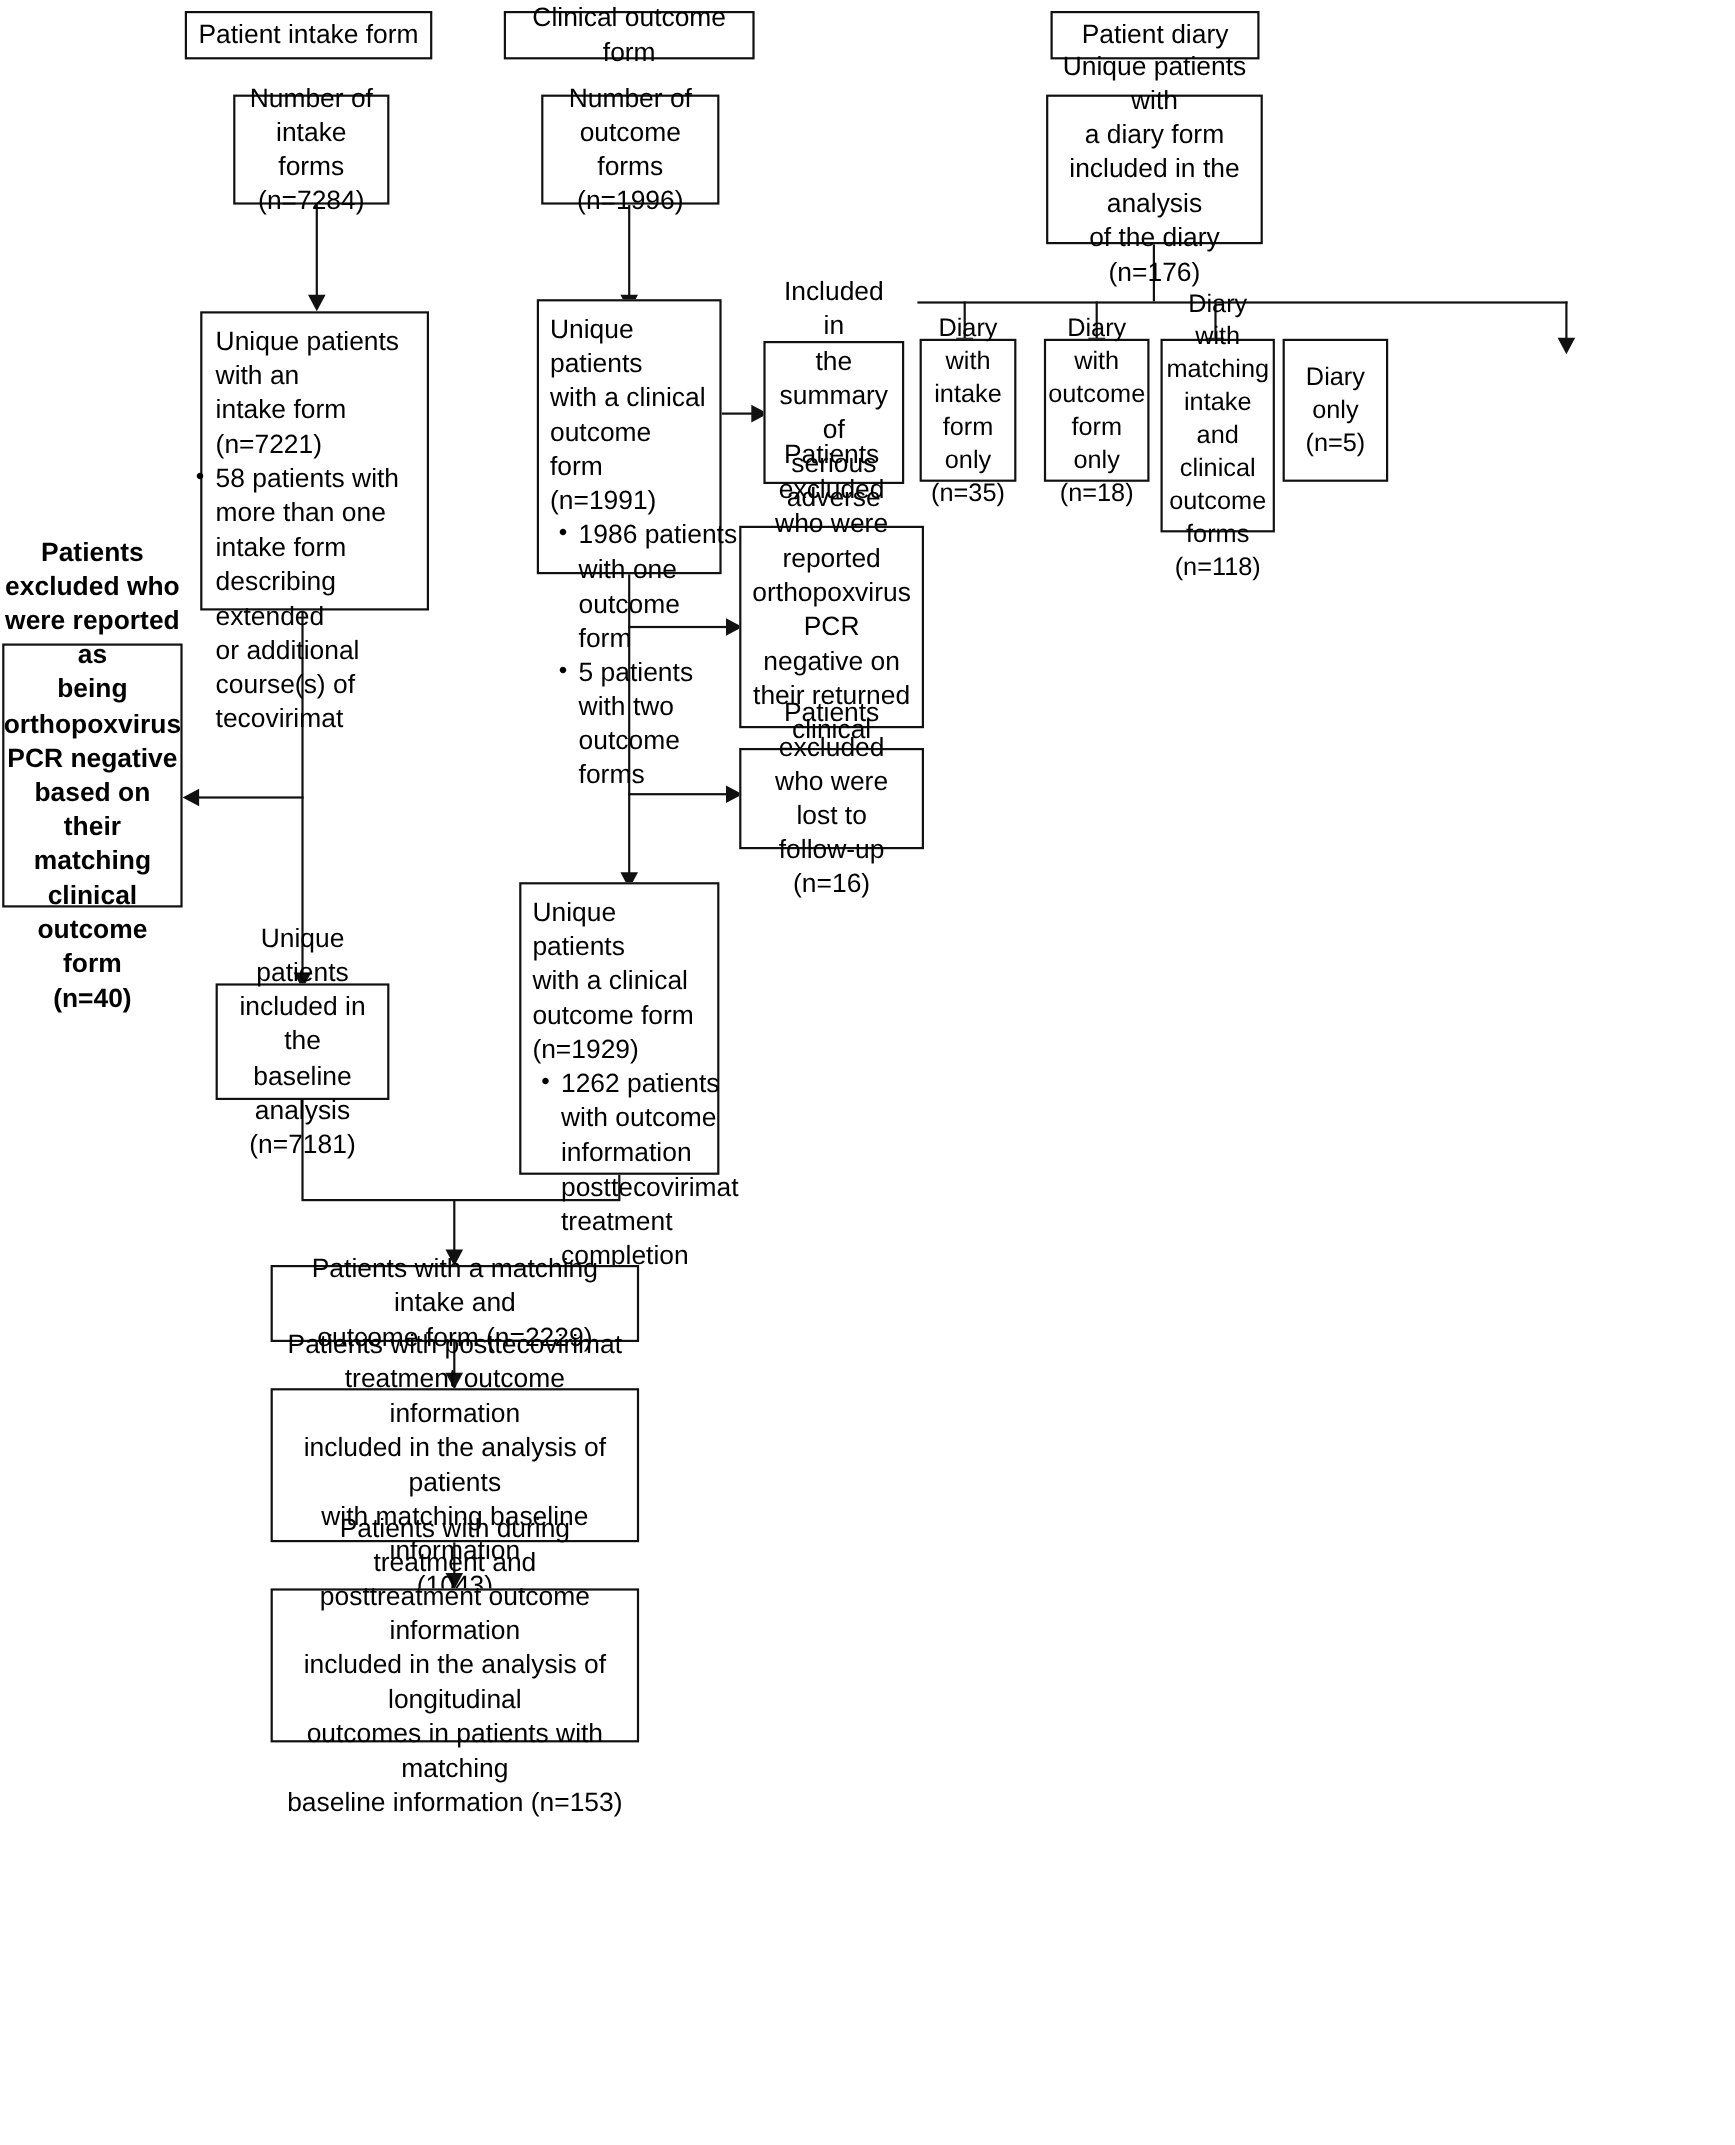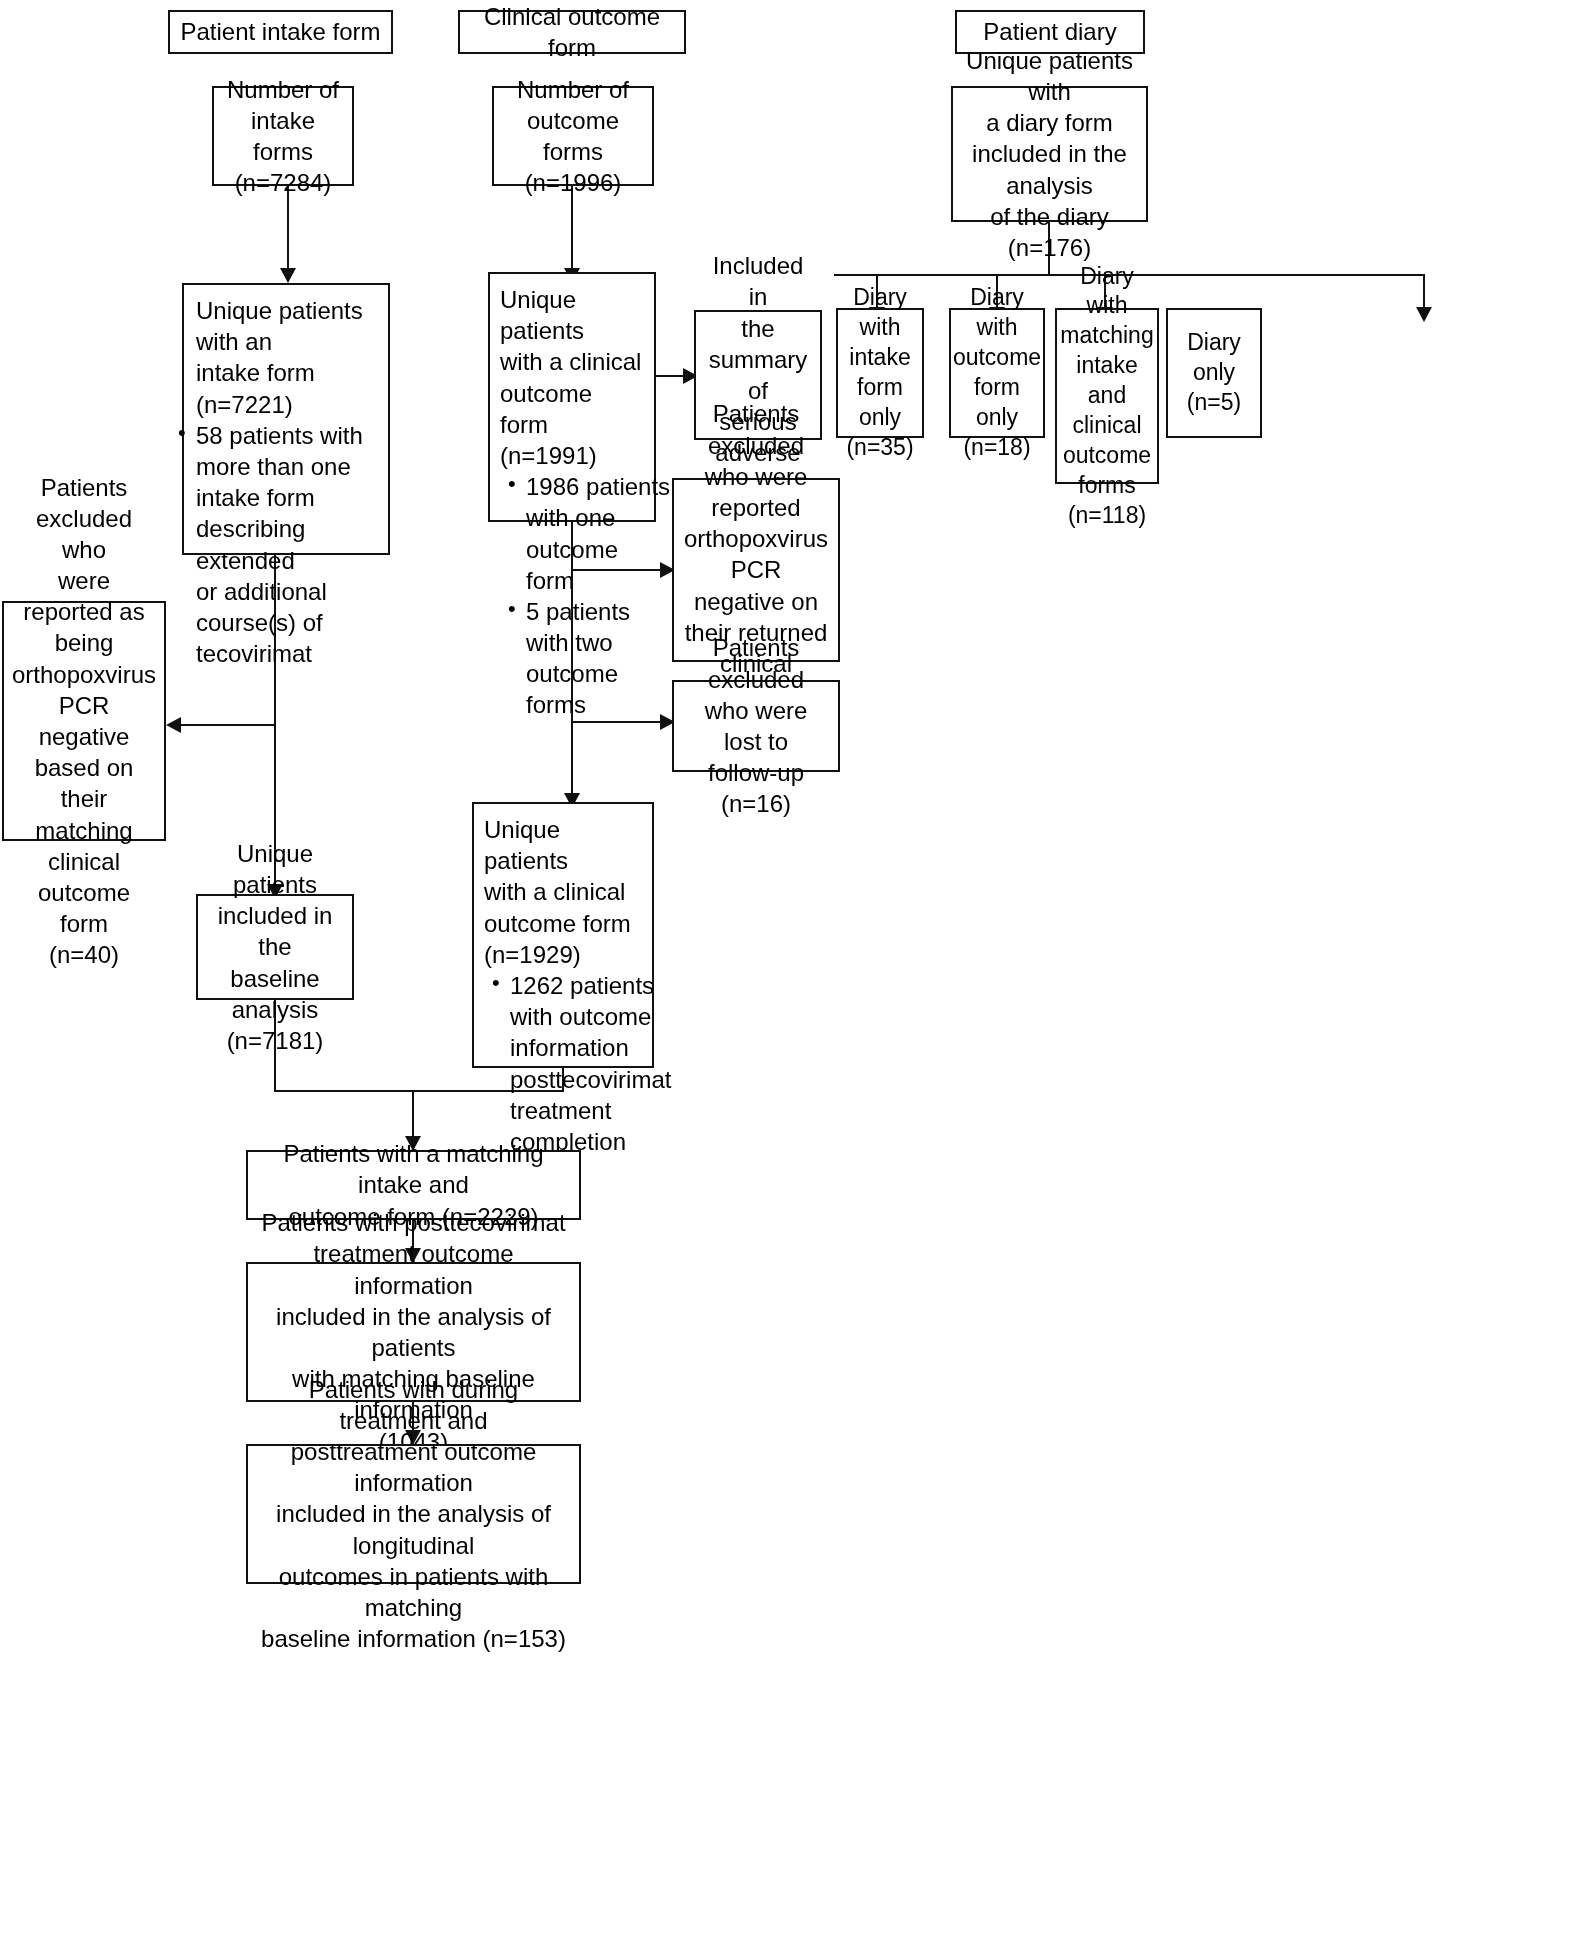--- a/index.html
+++ b/index.html
@@ -229,21 +229,21 @@
 
   <div class="ln v" style="left:571px; top:522px; height:280px;"></div>
   <div class="arw down" style="left:564px; top:793px;"></div>
 
   <div class="ln h" style="left:571px; top:569px; width:102px;"></div>
   <div class="arw right" style="left:660px; top:562px;"></div>
 
   <div class="ln h" style="left:571px; top:721px; width:102px;"></div>
   <div class="arw right" style="left:660px; top:714px;"></div>
 
-  <div class="box center" style="left:2px; top:601px; width:164px; height:240px;">
+  <div class="box center" style="left:2px; top:585px; width:164px; height:240px;font-weight:bold;">
     <span class="ttl">Patients
 excluded who
 were reported as
 being
 orthopoxvirus
 PCR negative
 based on
 their matching
 clinical outcome
 form

